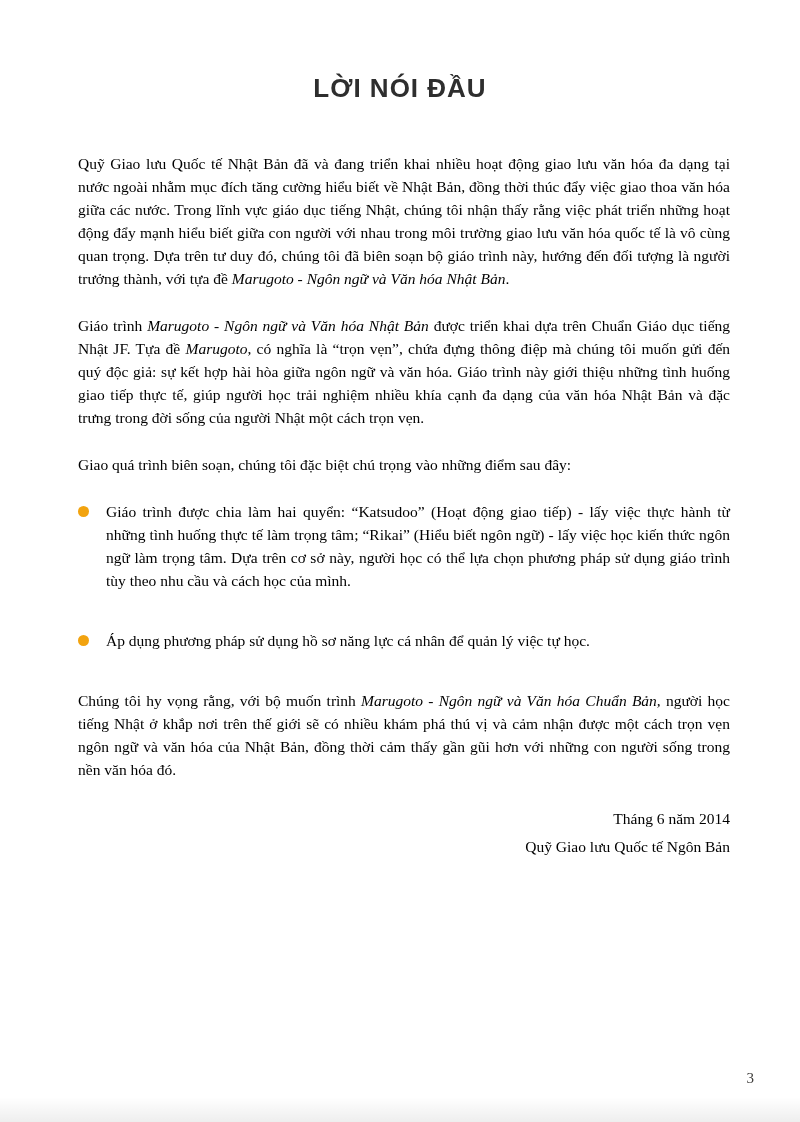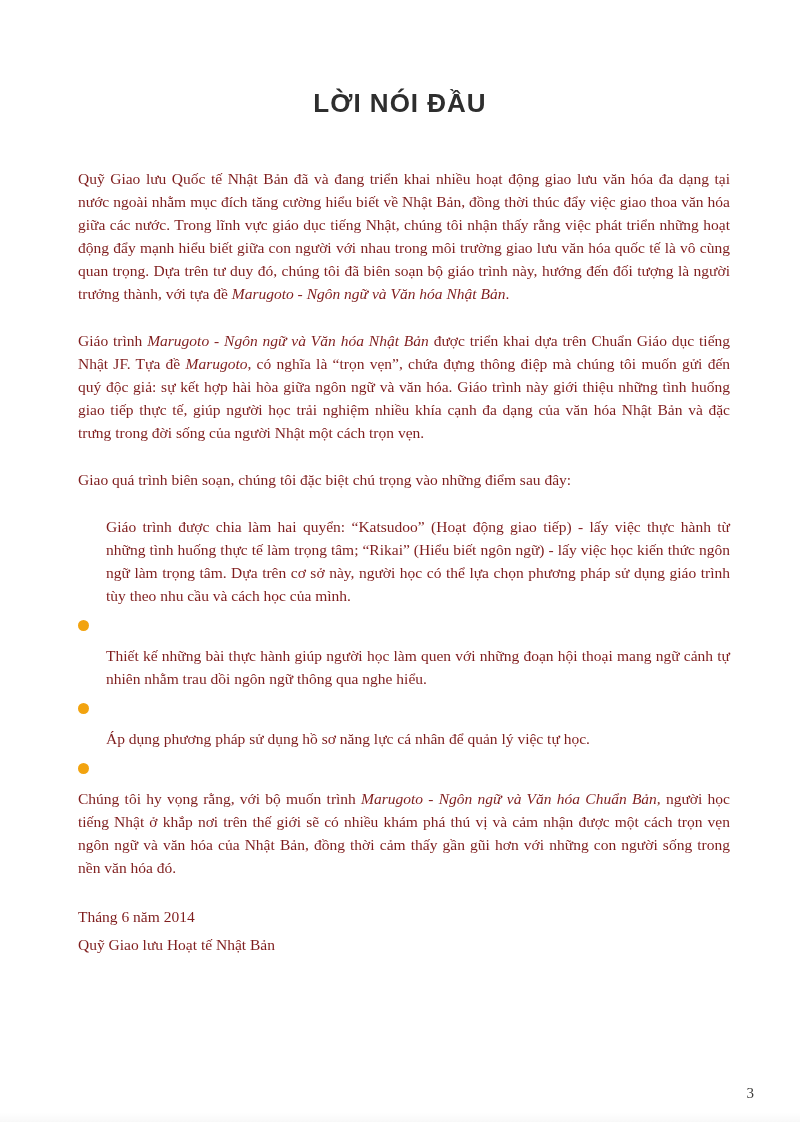--- a/index.html
+++ b/index.html
@@ -22,57 +22,58 @@
   
   .scan-page::after {
     content: "";
     position: absolute;
     left: 0; right: 0; bottom: 0;
     height: 26px;
     background: linear-gradient(to bottom, rgba(0,0,0,0) 0%, rgba(0,0,0,0.07) 100%);
     pointer-events: none;
   }
   .doc-title {
-    margin: 16px;
+    margin: 1px;
     padding-top: 72px;
     text-align: center;
     font-family: "Liberation Sans", sans-serif;
     font-weight: bold;
     font-size: 26px;
     letter-spacing: 1px;
     color: #2e2e2e;
   }
   .body-text {
     margin: 48px 70px 0 78px;
     font-size: 15.5px;
     line-height: 23px;
-    color: #7f1d1d;
+    color: #000000;
     text-align: justify;
   }
   .body-text p { margin: 0 0 24px 0; }
   .points-intro { margin-top: 44px; margin-bottom: 14px; }
   .bullet-list { margin: 0 0 6px 0; }
   .bullet-item {
     display: flex;
-    align-items: flex-end;
+    align-items: flex-start;
     margin-bottom: 13px;
   }
   .bullet-dot {
     flex: 0 0 auto;
     width: 11px;
     height: 11px;
     border-radius: 50%;
     margin-top: 6px;
     margin-right: 17px;
     background: #f2a30f; 
   }
   .bullet-text { margin: 0; text-align: justify; }
   .closing { margin-top: 28px; }
   .sign-block {
     margin-top: 14px;
+    text-align: right;
     line-height: 28px;
   }
   .page-number {
     position: absolute;
     right: 46px;
     bottom: 36px;
     font-size: 15px;
     color: #3d3c3a;
   }
   i { font-style: italic; }
@@ -92,32 +93,28 @@
 
     <p class="points-intro">Giao quá trình biên soạn, chúng tôi đặc biệt chú trọng vào những điểm sau đây:</p>
 
     <div class="bullet-list">
       <div class="bullet-item">
         <span class="bullet-dot" style="background-color: rgb(242, 163, 15);"></span>
         <p class="bullet-text">Giáo trình được chia làm hai quyển: “Katsudoo” (Hoạt động giao tiếp) - lấy việc thực hành từ những tình huống thực tế làm trọng tâm; “Rikai” (Hiểu biết ngôn ngữ) - lấy việc học kiến thức ngôn ngữ làm trọng tâm. Dựa trên cơ sở này, người học có thể lựa chọn phương pháp sử dụng giáo trình tùy theo nhu cầu và cách học của mình.</p>
       </div>
       <div class="bullet-item">
         <span class="bullet-dot" style="background-color: rgb(242, 163, 15);"></span>
-        <p class="bullet-text">Thiết kế những bài thực hành giúp người học làm quen với những đoạn hội thoại mang ngữ cảnh tự nhiên nhằm trau dồi ngôn ngữ thông qua nghe hiểu.</p>
-      </div>
-      <div class="bullet-item">
-        <span class="bullet-dot" style="background-color: rgb(242, 163, 15);"></span>
         <p class="bullet-text">Áp dụng phương pháp sử dụng hồ sơ năng lực cá nhân để quản lý việc tự học.</p>
       </div>
     </div>
 
     <p class="closing"><span>Chúng tôi hy vọng rằng, với bộ muốn trình </span><i>Marugoto - Ngôn ngữ và Văn hóa Chuẩn Bản,</i><span> người học tiếng Nhật ở khắp nơi trên thế giới sẽ có nhiều khám phá thú vị và cảm nhận được một cách trọn vẹn ngôn ngữ và văn hóa của Nhật Bản, đồng thời cảm thấy gần gũi hơn với những con người sống trong nền văn hóa đó.</span></p>
 
     <div class="sign-block">
       <div>Tháng 6 năm 2014</div>
-      <div>Quỹ Giao lưu Hoạt tế Nhật Bản</div>
+      <div>Quỹ Giao lưu Quốc tế Ngôn Bản</div>
     </div>
 
   </div>
 
   <div class="page-number">3</div>
 
 </div>
 
 </body></html>

